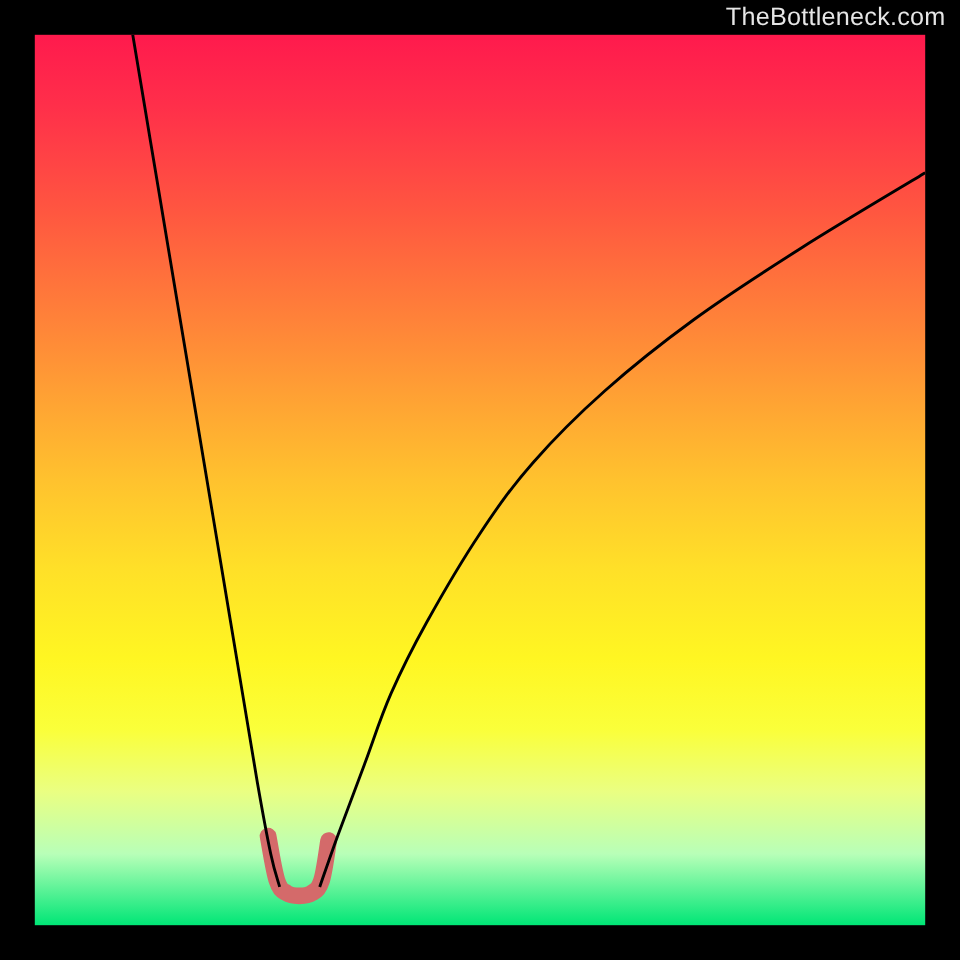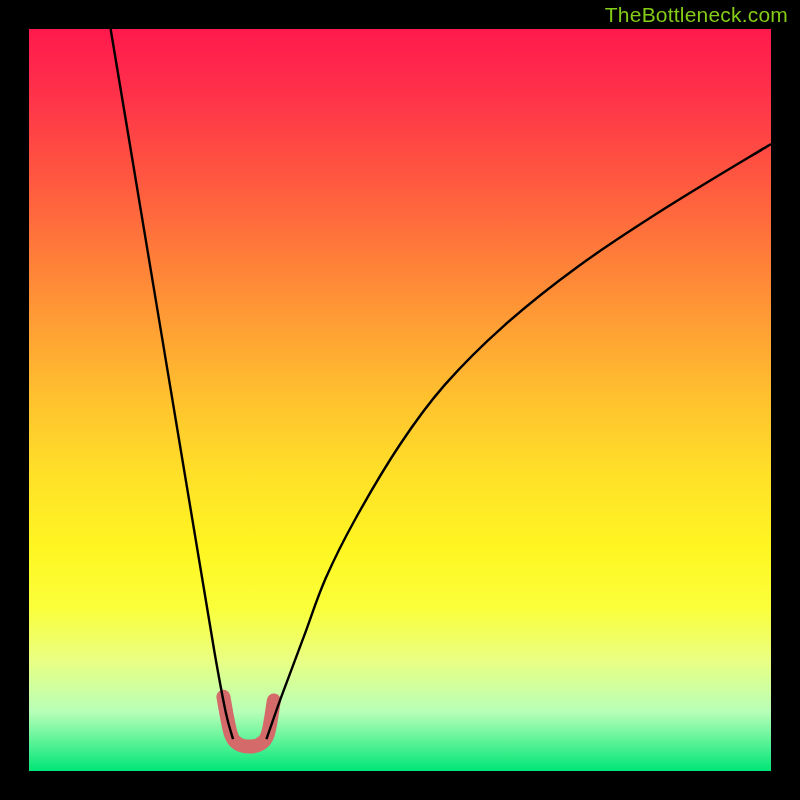--- a/index.html
+++ b/index.html
@@ -14,21 +14,21 @@
       #ffc22e 50%,
       #ffe028 60%,
       #fff622 70%,
       #faff3a 78%,
       #eaff82 85%,
       #b8ffb8 92%,
       #00e676 100%)}
   svg.curves{position:absolute;left:0;top:0;width:742px;height:742px}
   .black-curve{fill:none;stroke:#000;stroke-width:2.4}
   .tip-stroke{fill:none;stroke:#d46a6a;stroke-width:14;stroke-linecap:round;stroke-linejoin:round}
-  .attribution{position:absolute;right:12px;top:3px;font:21px Arial,Helvetica,sans-serif;color:#84cc16;letter-spacing:0.2px}
+  .attribution{position:absolute;right:12px;top:3px;font:21px Arial,Helvetica,sans-serif;color:#e5e5e5;letter-spacing:0.2px}
 </style>
 </head>
 <body>
 
 <div class="plot-wrapper">
   <div class="gradient-bg"></div>
   <svg class="curves" viewBox="0 0 742 742" preserveAspectRatio="none">
     <path id="tip-path" class="tip-stroke" d="M 194.404 667.8 C 195.7396 674.478 199.01924 696.3521599999999 201.824 704.9 C 204.62876000000003 713.44784 206.64700000000002 713.01748 209.98600000000002 715.288 C 213.32500000000002 717.55852 216.63432 717.514 220.374 717.514 C 224.11368 717.514 227.423 717.55852 230.762 715.288 C 234.101 713.01748 236.38636 712.78004 238.924 704.9 C 241.46164000000002 697.01996 243.79152000000002 677.5201999999999 244.86 671.51"></path>
     <path id="left-path" class="black-curve" d="M 81.62 0 C 84.2912 16.027199999999993 91.11760000000001 56.985599999999955 96.46000000000001 89.03999999999996 C 101.8024 121.09439999999998 105.9576 146.02560000000003 111.3 178.08000000000004 C 116.6424 210.13440000000006 120.79760000000002 235.06560000000002 126.14000000000001 267.12 C 131.4824 299.1744 135.6376 324.1056 140.98 356.15999999999997 C 146.3224 388.21439999999996 150.4776 413.1456 155.82 445.2 C 161.1624 477.2544 165.3176 502.1856 170.66 534.24 C 176.0024 566.2944 180.8254 596.568 185.5 623.28 C 190.1746 649.992 193.29100000000003 667.01348 196.63000000000002 682.64 C 199.96900000000002 698.26652 202.7144 705.15228 204.05 710.094"></path>
     <path id="right-path" class="black-curve" d="M 237.44 710.094 C 240.1112 702.48108 245.60200000000003 686.09772 252.28000000000003 667.8 C 258.958 649.5022799999999 266.5264 629.8096 274.54 608.44 C 282.5536 587.0704000000001 287.4508 570.4495999999999 296.8 549.0799999999999 C 306.1492 527.7103999999999 313.124 513.7608 326.48 489.71999999999997 C 339.836 465.6792 354.9728 439.5608 371 415.52 C 387.0272 391.4792 396.82160000000005 377.52959999999996 415.52000000000004 356.15999999999997 C 434.21840000000003 334.7904 450.8392 318.1696 474.88 296.8 C 498.9208 275.4304 519.6968 258.80959999999993 549.08 237.43999999999994 C 578.4632 216.07039999999995 603.3944 200.11740000000003 638.12 178.08000000000004 C 672.8456 156.04260000000005 723.3016 126.3626 742 115.00999999999999"></path>

